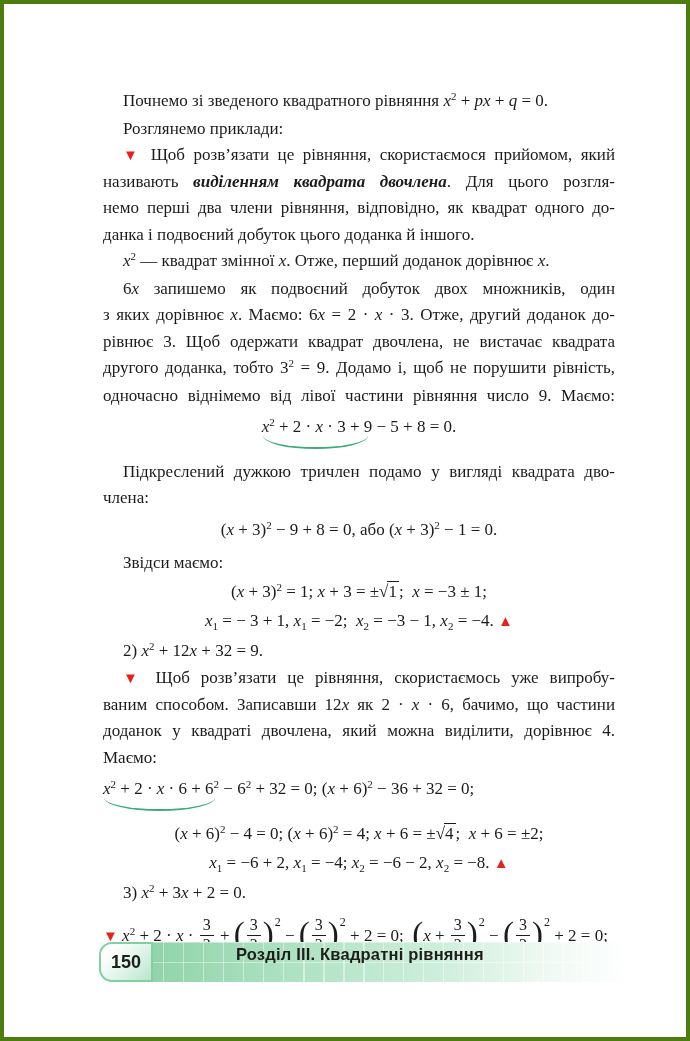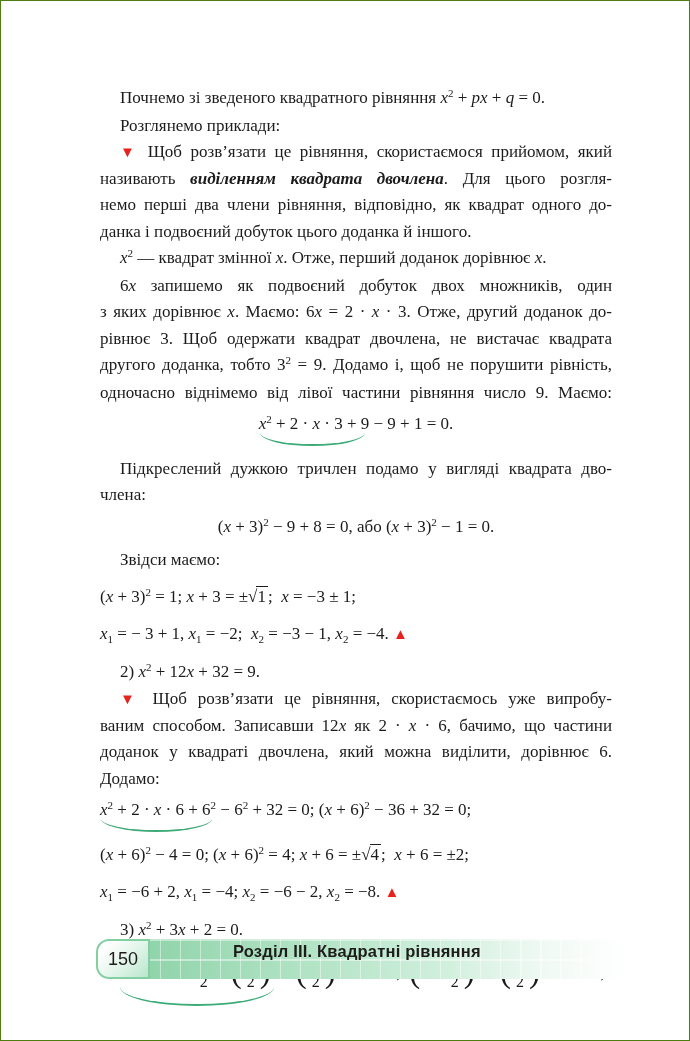--- a/index.html
+++ b/index.html
@@ -1,31 +1,31 @@
 <!DOCTYPE html>
 <html><head>
 <meta charset="utf-8">
 <style>
   html,body{margin:0;padding:0;background:#ffffff;}
   .page{
     position:relative;width:690px;height:1041px;box-sizing:border-box;
-    background:#ffffff;border:1px solid #4d7c0f;overflow:hidden;
+    background:#ffffff;border:4px solid #4d7c0f;overflow:hidden;
     font-family:"Liberation Serif", serif;color:#1b1b1b;
   }
   .content{
     position:absolute;left:99px;top:84px;width:512px;
     font-size:17px;line-height:26.5px;
   }
   .line{white-space:pre-wrap;}
   .ind{text-indent:20px;}
   .jst{text-align:justify;text-align-last:justify;white-space:normal;}
   .ctr{text-align:center;}
   .eq{margin:5px 0 6px;}
   .arc-below{margin-bottom:17px;}
-  .m-line{margin:10px 0;}
+  .m-line{margin:2px 0;text-align:center;}
   .frac-line{margin-top:12px;padding-bottom:20px;}
   .it{font-style:italic;}
   .bi{font-style:italic;font-weight:bold;}
   .sup{font-size:11px;position:relative;top:-6px;}
   .sub{font-size:11px;position:relative;top:4px;}
   .tri{color:#e8211d;font-size:15px;}
   .over{border-top:1.5px solid #1b1b1b;padding:0 2px 0 1px;margin-left:-1px;}
   .green-arc{position:relative;display:inline-block;}
   .green-arc::after{
     content:"";position:absolute;left:1px;right:4px;bottom:-7px;height:12px;
@@ -48,21 +48,21 @@
     background:
       repeating-linear-gradient(to right, rgba(255,255,255,0.45) 0 1.5px, rgba(255,255,255,0) 1.5px 20px),
       repeating-linear-gradient(to bottom, rgba(255,255,255,0.45) 0 1.5px, rgba(255,255,255,0) 1.5px 20px),
       linear-gradient(to right, #8ed3a9 0%, #a8dfbd 25%, #cdeeda 60%, #f2faf5 85%, #ffffff 100%);
   }
   .page-num{
     position:absolute;left:0;top:0;width:54px;height:40px;box-sizing:border-box;
     border-radius:13px 0 0 13px;border:2px solid #84cfa2;
     background:linear-gradient(135deg,#ffffff 15%,#e2f5ea 55%,#b9e6cc 100%);
     display:flex;align-items:center;justify-content:center;
-    font-weight:normal;font-size:18px;color:#1d1d1b;
+    font-weight:bold;font-size:18px;color:#1d1d1b;
   }
   .chapter{
     position:absolute;left:110px;top:0;height:24px;display:flex;align-items:center;
     font-weight:bold;font-size:16.5px;color:#1d1d1b;letter-spacing:0.2px;margin-left:27px;
   }
 </style>
 </head>
 <body>
 
 <div class="page">
@@ -72,32 +72,32 @@
       <div class="line ind jst"><span class="tri">▼</span><span> Щоб розв’язати це рівняння, скористаємося прийомом, який</span></div>
       <div class="line jst"><span>називають </span><span class="bi">виділенням квадрата двочлена</span><span>. Для цього розгля-</span></div>
       <div class="line jst"><span>немо перші два члени рівняння, відповідно, як квадрат одного до-</span></div>
       <div class="line "><span>данка і подвоєний добуток цього доданка й іншого.</span></div>
       <div class="line ind"><span class="it">x</span><span class="sup">2</span><span> — квадрат змінної </span><span class="it">x</span><span>. Отже, перший доданок дорівнює </span><span class="it">x</span><span>.</span></div>
       <div class="line ind jst"><span>6</span><span class="it">x</span><span> запишемо як подвоєний добуток двох множників, один</span></div>
       <div class="line jst"><span>з яких дорівнює </span><span class="it">x</span><span>. Маємо: 6</span><span class="it">x</span><span> = 2 · </span><span class="it">x</span><span> · 3. Отже, другий доданок до-</span></div>
       <div class="line jst"><span>рівнює 3. Щоб одержати квадрат двочлена, не вистачає квадрата</span></div>
       <div class="line jst"><span>другого доданка, тобто 3</span><span class="sup">2</span><span> = 9. Додамо і, щоб не порушити рівність,</span></div>
       <div class="line jst"><span>одночасно віднімемо від лівої частини рівняння число 9. Маємо:</span></div>
-      <div class="line ctr eq arc-below"><span class="green-arc"><span class="it">x</span><span class="sup">2</span><span> + 2 · </span><span class="it">x</span><span> · 3 + 9</span></span><span> − 9 + 1 = 0.</span></div>
+      <div class="line ctr eq arc-below"><span class="green-arc"><span class="it">x</span><span class="sup">2</span><span> + 2 · </span><span class="it">x</span><span> · 3 + 9</span></span><span> − 5 + 8 = 0.</span></div>
       <div class="line ind jst"><span>Підкреслений дужкою тричлен подамо у вигляді квадрата дво-</span></div>
       <div class="line "><span>члена:</span></div>
       <div class="line ctr eq"><span>(</span><span class="it">x</span><span> + 3)</span><span class="sup">2</span><span> − 9 + 8 = 0, або (</span><span class="it">x</span><span> + 3)</span><span class="sup">2</span><span> − 1 = 0.</span></div>
       <div class="line ind"><span>Звідси маємо:</span></div>
       <div class="line m-line"><span>(</span><span class="it">x</span><span> + 3)</span><span class="sup">2</span><span> = 1; </span><span class="it">x</span><span> + 3 = ±√</span><span class="over">1</span><span>;  </span><span class="it">x</span><span> = −3 ± 1;</span></div>
       <div class="line m-line"><span class="it">x</span><span class="sub">1</span><span> = − 3 + 1, </span><span class="it">x</span><span class="sub">1</span><span> = −2;  </span><span class="it">x</span><span class="sub">2</span><span> = −3 − 1, </span><span class="it">x</span><span class="sub">2</span><span> = −4. </span><span class="tri">▲</span></div>
       <div class="line ind"><span>2) </span><span class="it">x</span><span class="sup">2</span><span> + 12</span><span class="it">x</span><span> + 32 = 9.</span></div>
       <div class="line ind jst"><span class="tri">▼</span><span> Щоб розв’язати це рівняння, скористаємось уже випробу-</span></div>
       <div class="line jst"><span>ваним способом. Записавши 12</span><span class="it">x</span><span> як 2 · </span><span class="it">x</span><span> · 6, бачимо, що частини</span></div>
-      <div class="line jst"><span>доданок у квадраті двочлена, який можна виділити, дорівнює 6.</span></div>
-      <div class="line "><span>Додамо:</span></div>
+      <div class="line jst"><span>доданок у квадраті двочлена, який можна виділити, дорівнює 4.</span></div>
+      <div class="line "><span>Маємо:</span></div>
       <div class="line eq arc-below"><span class="green-arc"><span class="it">x</span><span class="sup">2</span><span> + 2 · </span><span class="it">x</span><span> · 6 + 6</span><span class="sup">2</span></span><span> − 6</span><span class="sup">2</span><span> + 32 = 0; (</span><span class="it">x</span><span> + 6)</span><span class="sup">2</span><span> − 36 + 32 = 0;</span></div>
       <div class="line m-line eq"><span>(</span><span class="it">x</span><span> + 6)</span><span class="sup">2</span><span> − 4 = 0; (</span><span class="it">x</span><span> + 6)</span><span class="sup">2</span><span> = 4; </span><span class="it">x</span><span> + 6 = ±√</span><span class="over">4</span><span>;  </span><span class="it">x</span><span> + 6 = ±2;</span></div>
       <div class="line m-line"><span class="it">x</span><span class="sub">1</span><span> = −6 + 2, </span><span class="it">x</span><span class="sub">1</span><span> = −4; </span><span class="it">x</span><span class="sub">2</span><span> = −6 − 2, </span><span class="it">x</span><span class="sub">2</span><span> = −8. </span><span class="tri">▲</span></div>
       <div class="line ind"><span>3) </span><span class="it">x</span><span class="sup">2</span><span> + 3</span><span class="it">x</span><span> + 2 = 0.</span></div>
       <div class="line frac-line"><span class="tri">▼</span><span> </span><span class="green-arc"><span class="it">x</span><span class="sup">2</span><span> + 2 · </span><span class="it">x</span><span> · </span><span class="frac"><span class="num">3</span><span class="den">2</span></span><span> + </span><span class="bigp">(</span><span class="frac"><span class="num">3</span><span class="den">2</span></span><span class="bigp">)</span><span class="psup">2</span></span><span> − </span><span class="bigp">(</span><span class="frac"><span class="num">3</span><span class="den">2</span></span><span class="bigp">)</span><span class="psup">2</span><span> + 2 = 0;  </span><span class="bigp">(</span><span class="it">x</span><span> + </span><span class="frac"><span class="num">3</span><span class="den">2</span></span><span class="bigp">)</span><span class="psup">2</span><span> − </span><span class="bigp">(</span><span class="frac"><span class="num">3</span><span class="den">2</span></span><span class="bigp">)</span><span class="psup">2</span><span> + 2 = 0;</span></div>
     </div>
 
   <div class="footer">
     <div class="footer-bar"></div>
     <div class="page-num">150</div>

